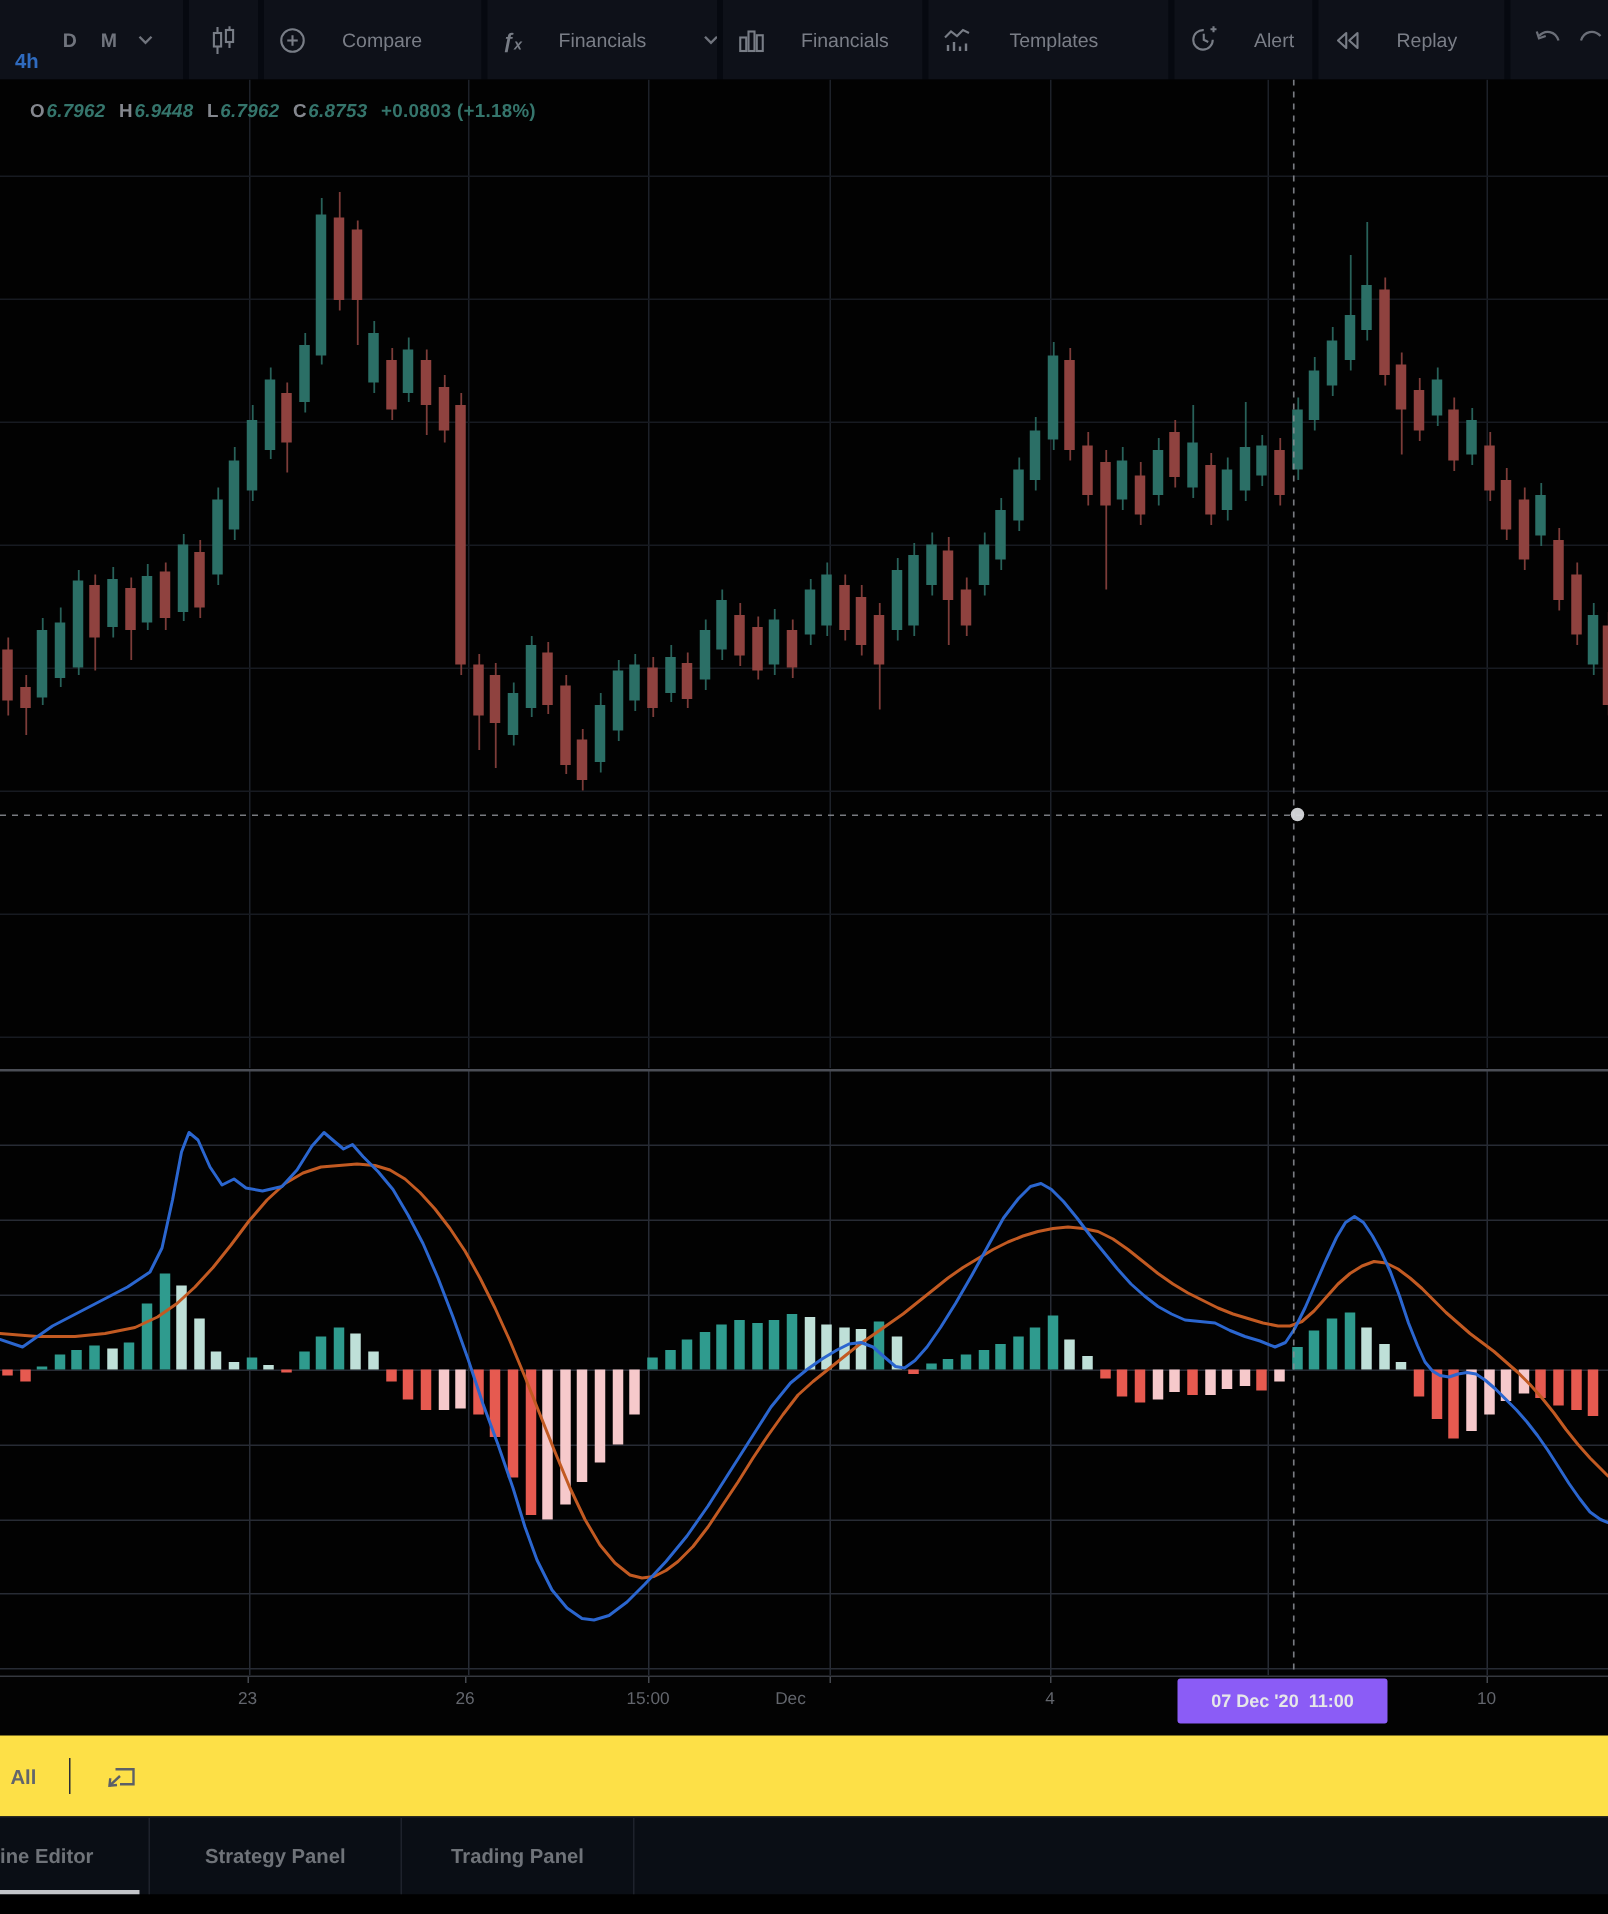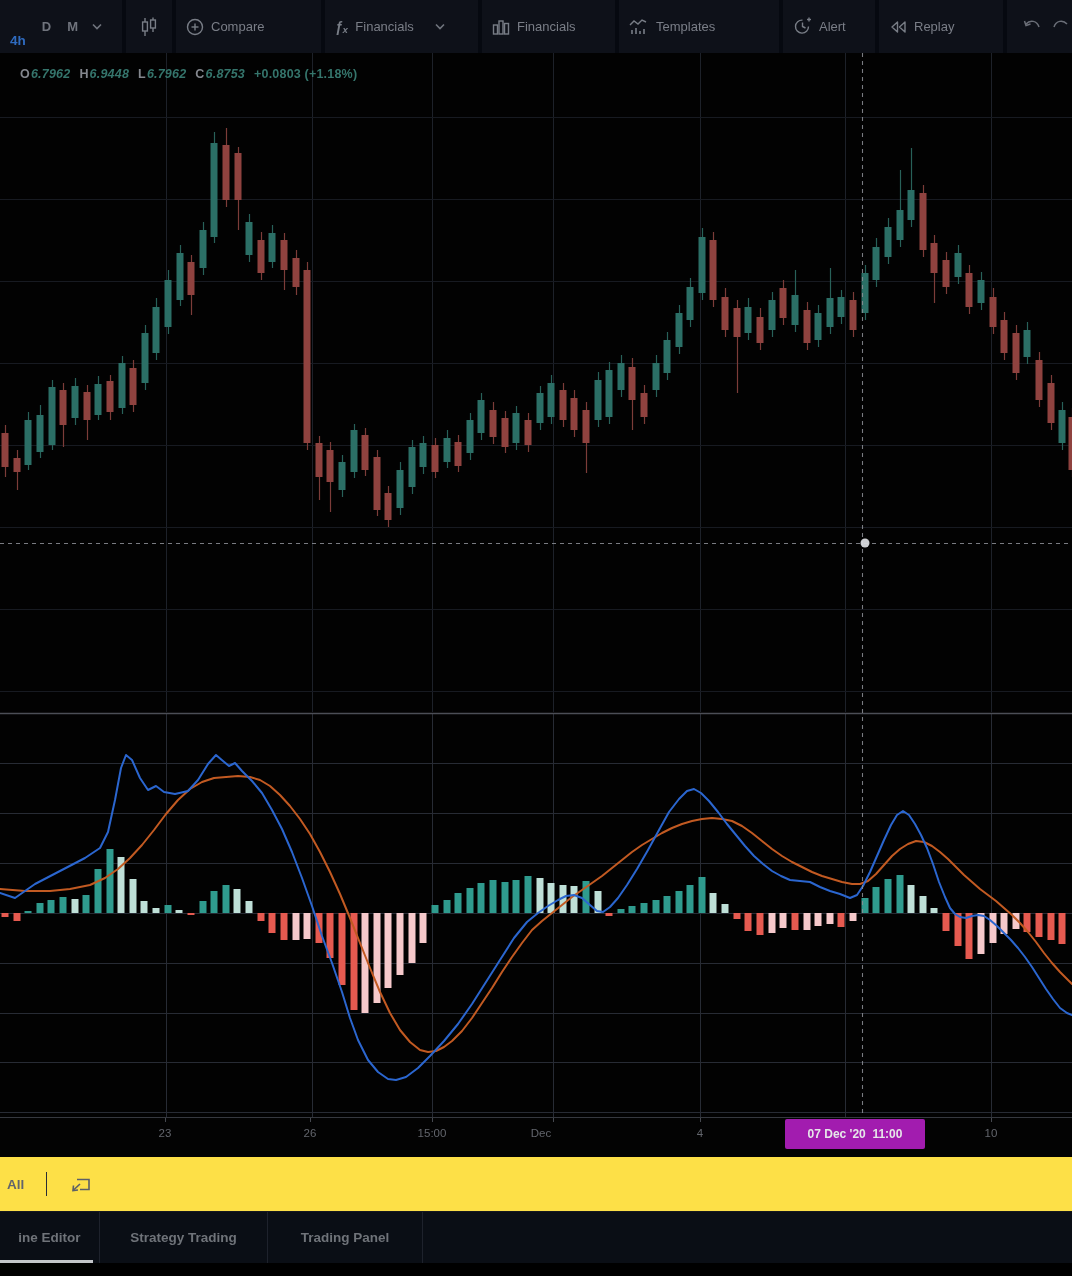--- a/index.html
+++ b/index.html
@@ -6,21 +6,21 @@
   *{box-sizing:border-box;}
   #app{position:relative;width:1072px;height:1276px;background:#000;overflow:hidden;
        font-family:"Liberation Sans",sans-serif;-webkit-font-smoothing:antialiased;}
 
   
   #toolbar{position:absolute;left:0;top:0;width:1072px;height:53px;background:#090c12;
            display:flex;align-items:stretch;}
   .tb-group{display:flex;align-items:center;background:#0e1119;color:#757983;
             font-size:13px;flex:none;padding:0 10px;}
   .tb-gap{width:4px;background:#060910;flex:none;}
-  .tb-btn{display:flex;align-items:center;gap:7px;cursor:pointer;white-space:nowrap;}
+  .tb-btn{display:flex;align-items:center;gap:24px;cursor:pointer;white-space:nowrap;}
   .tb-label{color:#7a7e87;}
   .interval-cur{color:#2f6bbf;font-weight:700;font-size:13.5px;margin-top:27px;}
   .interval-opt{color:#70747d;font-weight:600;margin-left:16px;}
   .chev{margin-left:14px;display:flex;align-items:center;}
   .icon{display:flex;align-items:center;justify-content:center;flex:none;}
   svg.glyph{display:block;}
 
   
   #chart-wrap{position:absolute;left:0;top:53px;width:1072px;height:1064px;background:#020202;}
   #legend{position:absolute;left:20px;top:14px;display:flex;gap:9px;font-size:12.5px;
@@ -28,35 +28,35 @@
   .lg-item{display:flex;gap:1px;}
   .lg-k{color:#84878e;}
   .lg-v{color:#35756c;font-style:italic;}
   .lg-chg{color:#35756c;}
 
   
   #time-axis{position:absolute;left:0;top:1117px;width:1072px;height:40px;background:#030303;
              border-top:1px solid #35383f;}
   .t-label{position:absolute;top:9px;transform:translateX(-50%);color:#63666d;font-size:11.5px;}
   .t-tick{position:absolute;top:0;width:1px;height:4px;background:#45484f;}
-  #axis-tooltip{position:absolute;left:785px;top:1px;width:140px;height:30px;background:#a21caf;
+  #axis-tooltip{position:absolute;left:785px;top:1px;width:140px;height:30px;background:#8b5cf6;
                 border-radius:2px;color:#e6e7e9;font-size:12px;font-weight:700;
                 display:flex;align-items:center;justify-content:center;white-space:pre;}
 
   
   #all-row{position:absolute;left:0;top:1157px;width:1072px;height:54px;background:#fde047;
            display:flex;align-items:center;}
   #all-label{color:#62656c;font-size:13.5px;font-weight:700;margin-left:7px;}
   .v-div{width:1px;height:24px;background:#2a2d35;margin:0 22px;}
   #tabs-row{position:absolute;left:0;top:1211px;width:1072px;height:52px;background:#0a0e15;
             border-top:1px solid #15181f;display:flex;align-items:stretch;}
   .tab{display:flex;align-items:center;justify-content:center;color:#6f7379;font-size:13.5px;
        font-weight:600;position:relative;flex:none;border-right:1px solid #1e222c;cursor:pointer;}
   .tab.active:after{content:"";position:absolute;left:0;bottom:0;height:3px;width:93px;background:#c3c5c9;}
-  #tab-pine{width:100px;justify-content:center;}
+  #tab-pine{width:100px;justify-content:flex-start;}
   #tab-strategy{width:168px;}
   #tab-trading{width:155px;justify-content:center;}
   #bottom-strip{position:absolute;left:0;top:1263px;width:1072px;height:13px;background:#000;}
 </style>
 </head>
 <body>
 
 <div id="app">
 
   <div id="toolbar">
@@ -524,21 +524,21 @@
 
   <div id="time-axis">
     <div id="axis-tooltip">07 Dec '20  11:00</div>
   <div class="t-tick" style="left: 165px;"></div>
       <div class="t-label" style="left: 165px;">23</div>
       <div class="t-tick" style="left: 310px;"></div>
       <div class="t-label" style="left: 310px;">26</div>
       <div class="t-tick" style="left: 432px;"></div>
       <div class="t-label" style="left: 432px;">15:00</div>
       <div class="t-tick" style="left: 553px;"></div>
-      <div class="t-label" style="left: 541px;">Dec</div>
+      <div class="t-label" style="left: 527px;">Dec</div>
       <div class="t-tick" style="left: 700px;"></div>
       <div class="t-label" style="left: 700px;">4</div>
       <div class="t-tick" style="left: 991px;"></div>
       <div class="t-label" style="left: 991px;">10</div>
     </div>
 
   <div id="all-row">
     <span id="all-label">All</span>
     <span class="v-div"></span>
     <span class="icon">
@@ -550,21 +550,21 @@
         </g>
       </svg>
     </span>
   </div>
 
   <div id="tabs-row">
     <div class="tab active" id="tab-pine">
       <span>ine Editor</span>
     </div>
     <div class="tab" id="tab-strategy">
-      <span>Strategy Trading</span>
+      <span>Strategy Panel</span>
     </div>
     <div class="tab" id="tab-trading">
       <span>Trading Panel</span>
     </div>
     <div class="tab" style="flex:1;border-right:none"></div>
   </div>
 
   <div id="bottom-strip"></div>
 </div>
 

